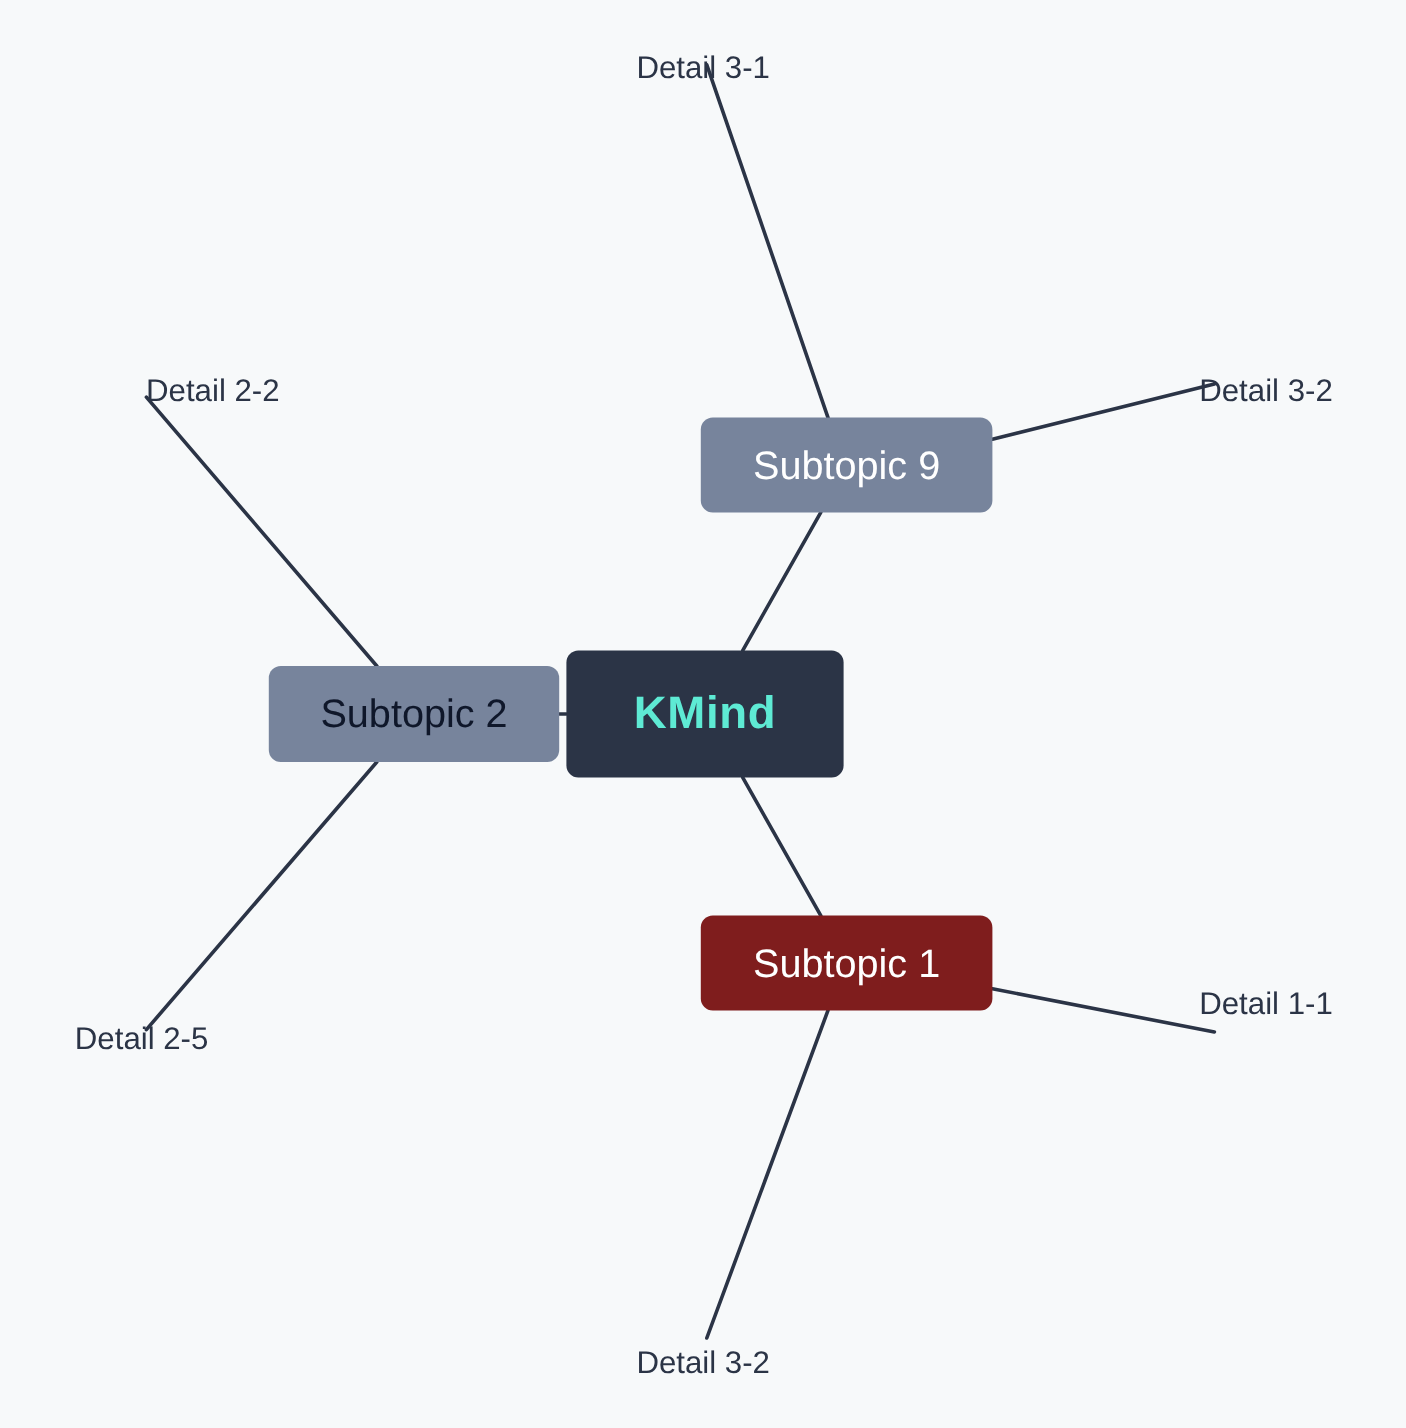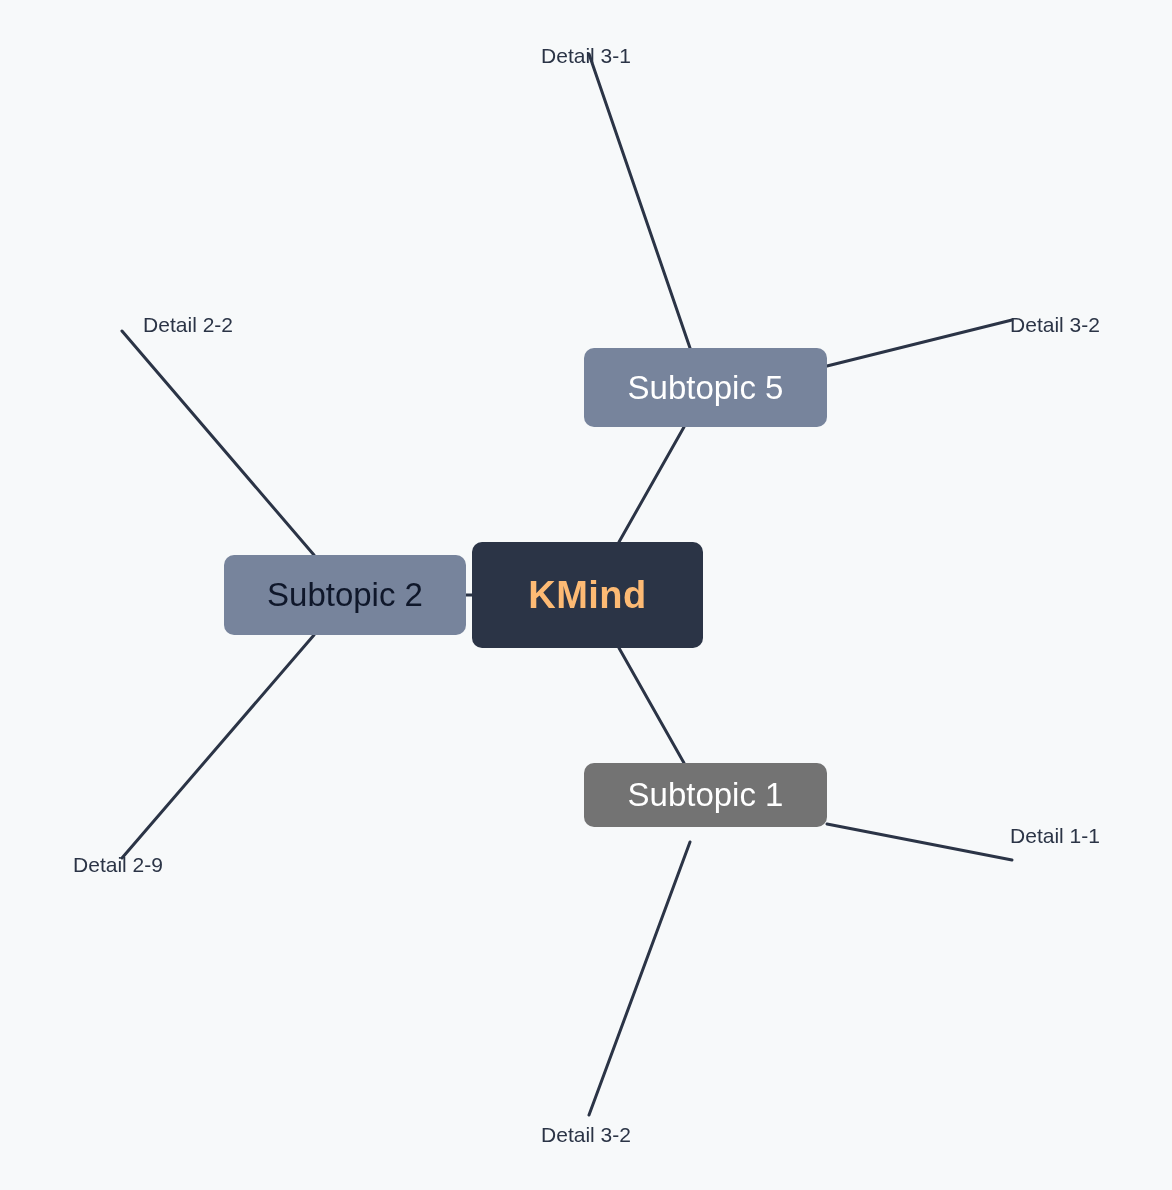--- a/index.html
+++ b/index.html
@@ -49,21 +49,21 @@
     font-size: 33px;
     font-weight: normal;
   }
   .leaf {
     position: absolute;
     box-sizing: border-box;
     display: flex;
     align-items: center;
     justify-content: center;
     color: #2b3446;
-    font-size: 21px;
+    font-size: 26px;
     white-space: nowrap;
     background: transparent;
     user-select: none;
   }
 </style>
 </head>
 <body>
 
 <div id="canvas">
 
@@ -73,43 +73,43 @@
       <line x1="619" y1="648" x2="684" y2="763" stroke="#2b3446" stroke-width="3" stroke-linecap="round"></line>
       <line x1="690" y1="348" x2="589" y2="54" stroke="#2b3446" stroke-width="3" stroke-linecap="round"></line>
       <line x1="827" y1="366" x2="1012" y2="320" stroke="#2b3446" stroke-width="3" stroke-linecap="round"></line>
       <line x1="314" y1="555" x2="122" y2="331" stroke="#2b3446" stroke-width="3" stroke-linecap="round"></line>
       <line x1="314" y1="635" x2="122" y2="858" stroke="#2b3446" stroke-width="3" stroke-linecap="round"></line>
       <line x1="827" y1="824" x2="1012" y2="860" stroke="#2b3446" stroke-width="3" stroke-linecap="round"></line>
       <line x1="690" y1="842" x2="589" y2="1115" stroke="#2b3446" stroke-width="3" stroke-linecap="round"></line>
     </svg>
 
   <div id="nodes-layer">
-      <div class="node root" style="left: 472px; top: 542px; width: 231px; height: 106px; background: rgb(43, 52, 70); color: #fdba74;">
+      <div class="node root" style="left: 472px; top: 542px; width: 231px; height: 106px; background: rgb(43, 52, 70); color: #5eead4;">
         <span>KMind</span>
       </div>
       <div class="node branch" style="left: 584px; top: 348px; width: 243px; height: 79px; background: rgb(119, 132, 156); color: rgb(255, 255, 255);">
-        <span>Subtopic 5</span>
+        <span>Subtopic 9</span>
       </div>
       <div class="node branch" style="left: 224px; top: 555px; width: 242px; height: 80px; background: rgb(119, 132, 156); color: #0f172a;">
         <span>Subtopic 2</span>
       </div>
-      <div class="node branch" style="left: 584px; top: 763px; width: 243px; height: 64px; background: #737373; color: rgb(255, 255, 255); text-align: right;">
+      <div class="node branch" style="left: 584px; top: 763px; width: 243px; height: 79px; background: #7f1d1d; color: rgb(255, 255, 255); text-align: right;">
         <span>Subtopic 1</span>
       </div>
       <div class="leaf" style="left: 471px; top: 32px; width: 230px; height: 48px;">
         <span>Detail 3-1</span>
       </div>
       <div class="leaf" style="left: 940px; top: 301px; width: 230px; height: 48px;">
         <span>Detail 3-2</span>
       </div>
       <div class="leaf" style="left: 3px; top: 301px; width: 230px; height: 48px; justify-content: flex-end;">
         <span>Detail 2-2</span>
       </div>
       <div class="leaf" style="left: 3px; top: 841px; width: 230px; height: 48px;">
-        <span>Detail 2-9</span>
+        <span>Detail 2-5</span>
       </div>
       <div class="leaf" style="left: 940px; top: 812px; width: 230px; height: 48px;">
         <span>Detail 1-1</span>
       </div>
       <div class="leaf" style="left: 471px; top: 1111px; width: 230px; height: 48px;">
         <span>Detail 3-2</span>
       </div>
     </div>
 
 </div>

